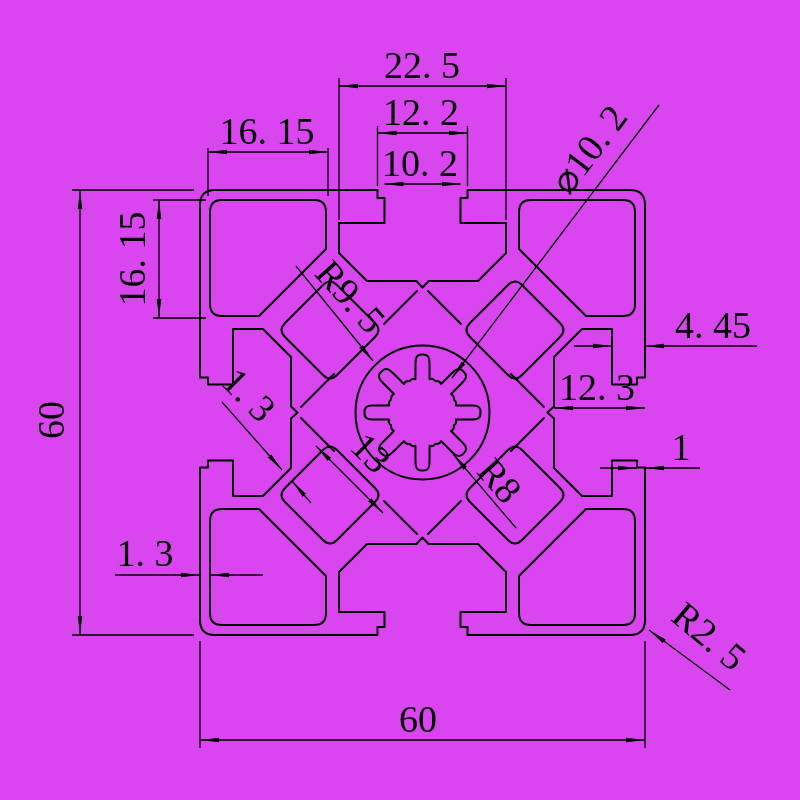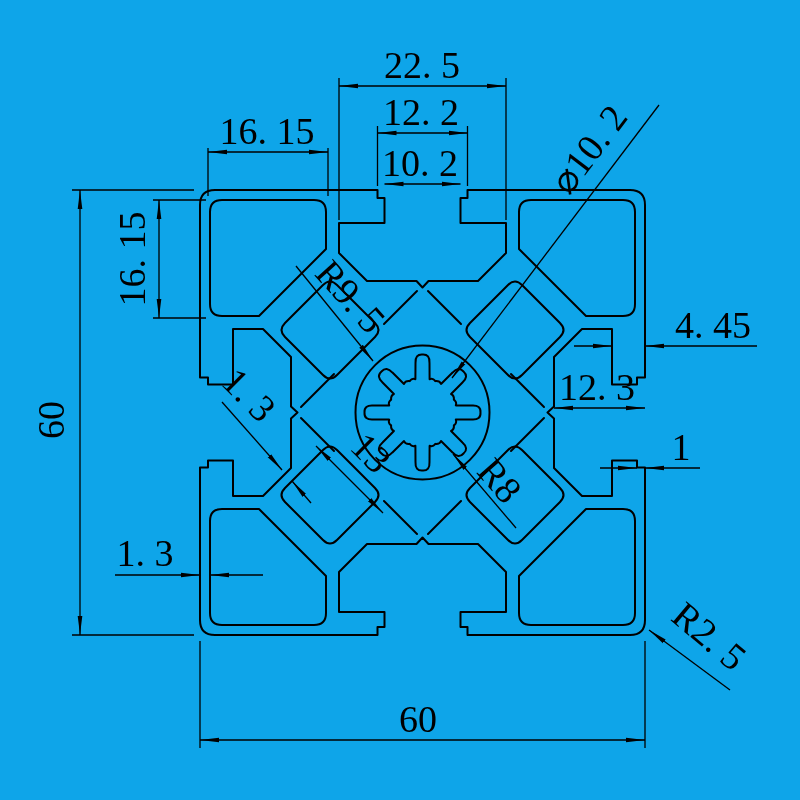--- a/index.html
+++ b/index.html
@@ -1,16 +1,16 @@
 <!DOCTYPE html>
 <html><head>
 <meta charset="utf-8">
 <style>
   html,body{margin:0;padding:0;background:#ffffff;}
-  #stage{width:800px;height:800px;margin:0 auto;background:#0ea5e9;position:relative;}
+  #stage{width:800px;height:800px;margin:0 auto;background:#d946ef;position:relative;}
   svg{display:block;}
   .p{fill:none;stroke:#000000;stroke-width:2;stroke-linejoin:round;stroke-linecap:round;}
   .d{fill:none;stroke:#000000;stroke-width:1.3;stroke-linecap:butt;}
   .t{font-family:"Liberation Serif","DejaVu Serif","DejaVu Sans",serif;font-size:38px;fill:#000000;}
 </style>
 </head>
 <body>
 
 <div id="stage">
 <svg width="800" height="800" viewBox="0 0 800 800">

